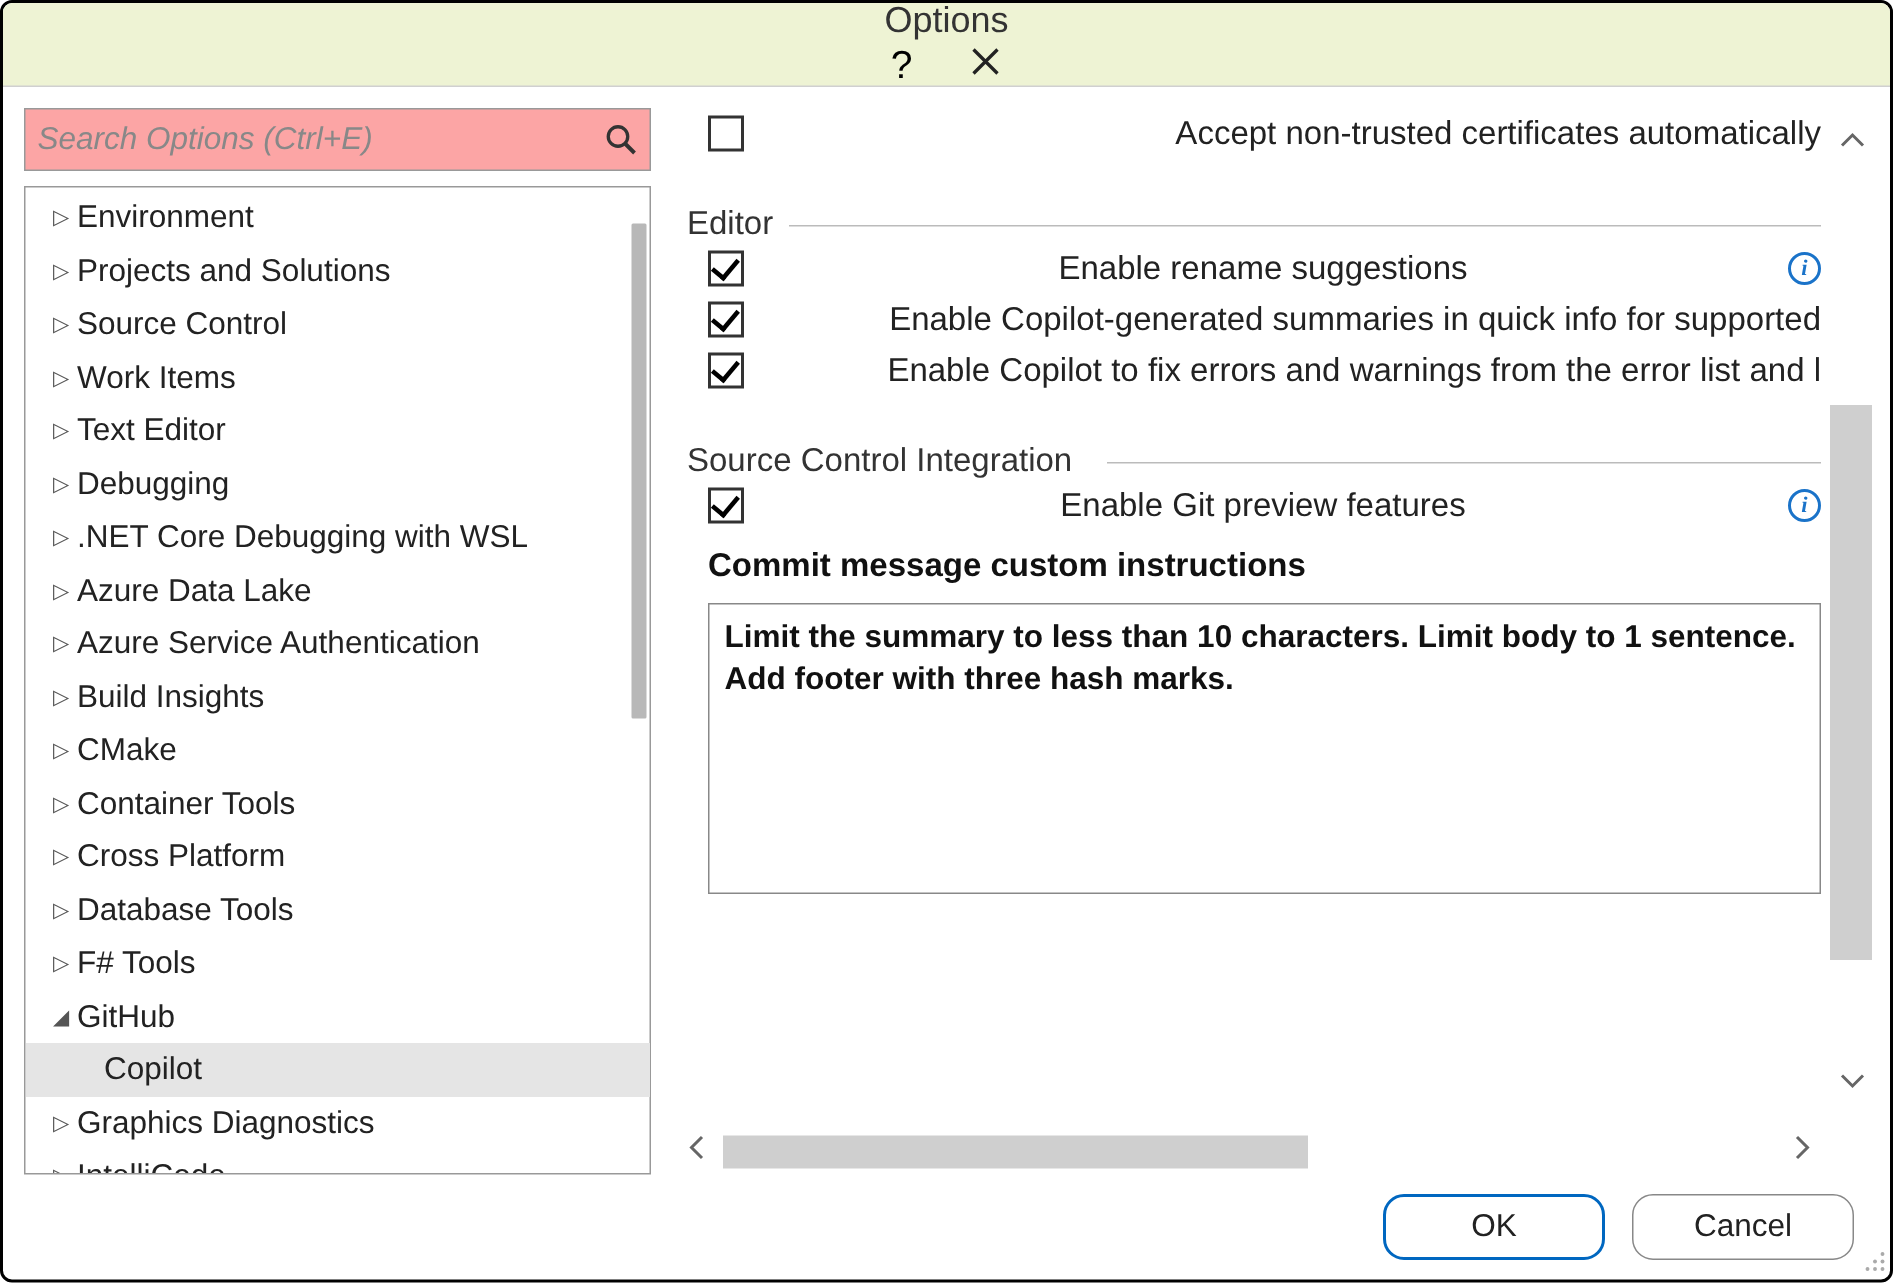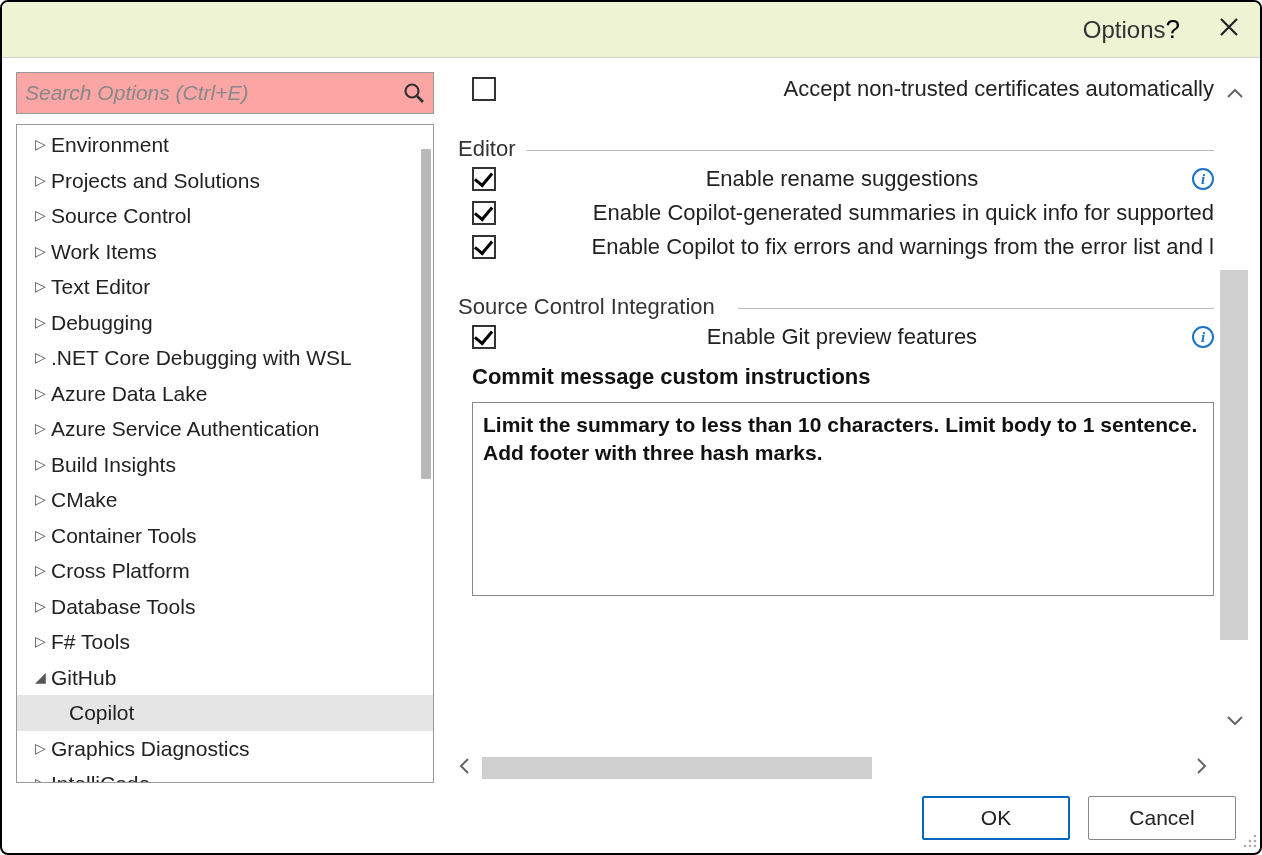--- a/index.html
+++ b/index.html
@@ -1,18 +1,18 @@
 <!DOCTYPE html>
 <html><head>
 <meta charset="utf-8">
 <style>
 * { box-sizing: border-box; margin: 0; padding: 0; font-family: "Segoe UI", Arial, sans-serif; }
 body { width: 1262px; height: 855px; background: #fff; border: 2px solid #000; border-radius: 8px; overflow: hidden; position: relative; }
 
-.titlebar { display: flex; align-items: center; justify-content: flex-end; height: 56px; background: #eef3d4; padding: 0 20px; border-bottom: 1px solid #d0d0d0; }
+.titlebar { display: flex; align-items: center; justify-content: center; height: 56px; background: #eef3d4; padding: 0 20px; border-bottom: 1px solid #d0d0d0; flex-direction: column; }
 .titlebar-title { font-size: 24px; color: #333; }
 .titlebar-controls { display: flex; gap: 38px; align-items: center; }
 .titlebar-controls span { font-size: 26px; cursor: pointer; }
 
 .content { display: flex; height: calc(100% - 56px - 70px); padding: 14px 10px 0 14px; gap: 14px; }
 
 .left-pane { width: 418px; display: flex; flex-direction: column; }
 .search-box { display: flex; align-items: center; border: 1px solid #999; background: #fca5a5; height: 42px; padding: 0 8px; margin-bottom: 10px; }
 .search-input { border: none; outline: none; flex: 1; font-size: 21px; color: #333; font-style: italic; background: transparent; }
 .search-input::placeholder { color: #888; font-style: italic; }
@@ -44,21 +44,21 @@
 
 .subheading { font-size: 22px; font-weight: 700; color: #111; padding: 10px 0 6px 14px; }
 .textarea-box { margin: 6px 0 0 14px; border: 1px solid #888; height: 194px; padding: 8px 10px; font-size: 21px; font-weight: 700; color: #111; line-height: 1.35; overflow: auto; }
 
 .hscroll { display: flex; align-items: center; gap: 6px; height: 30px; margin-top: 12px; padding-left: 4px; }
 .hscroll-btn { font-size: 20px; color: #666; cursor: pointer; width: 24px; text-align: center; }
 .hscroll-track { flex: 1; height: 22px; background: transparent; position: relative; }
 .hscroll-thumb { position: absolute; left: 0; top: 0; height: 22px; width: 390px; background: #cfcfcf; }
 
 .footer { position: absolute; bottom: 0; left: 0; right: 0; height: 70px; display: flex; justify-content: flex-end; align-items: center; gap: 18px; padding: 0 24px; }
-.btn { min-width: 148px; height: 44px; border: 1px solid #888; background: #fff; font-size: 21px; color: #222; cursor: pointer; border-radius: 2px; }
+.btn { min-width: 148px; height: 44px; border: 1px solid #888; background: #fff; font-size: 21px; color: #222; cursor: pointer; border-radius: 14px; }
 .btn.primary { border: 2px solid #0067c0; }
 
 .resize-grip { position: absolute; right: 2px; bottom: 2px; width: 18px; height: 18px; }
 .resize-grip svg { display: block; }
 </style>
 </head>
 <body>
 
 <div class="titlebar">
   <div class="titlebar-title">Options</div>

